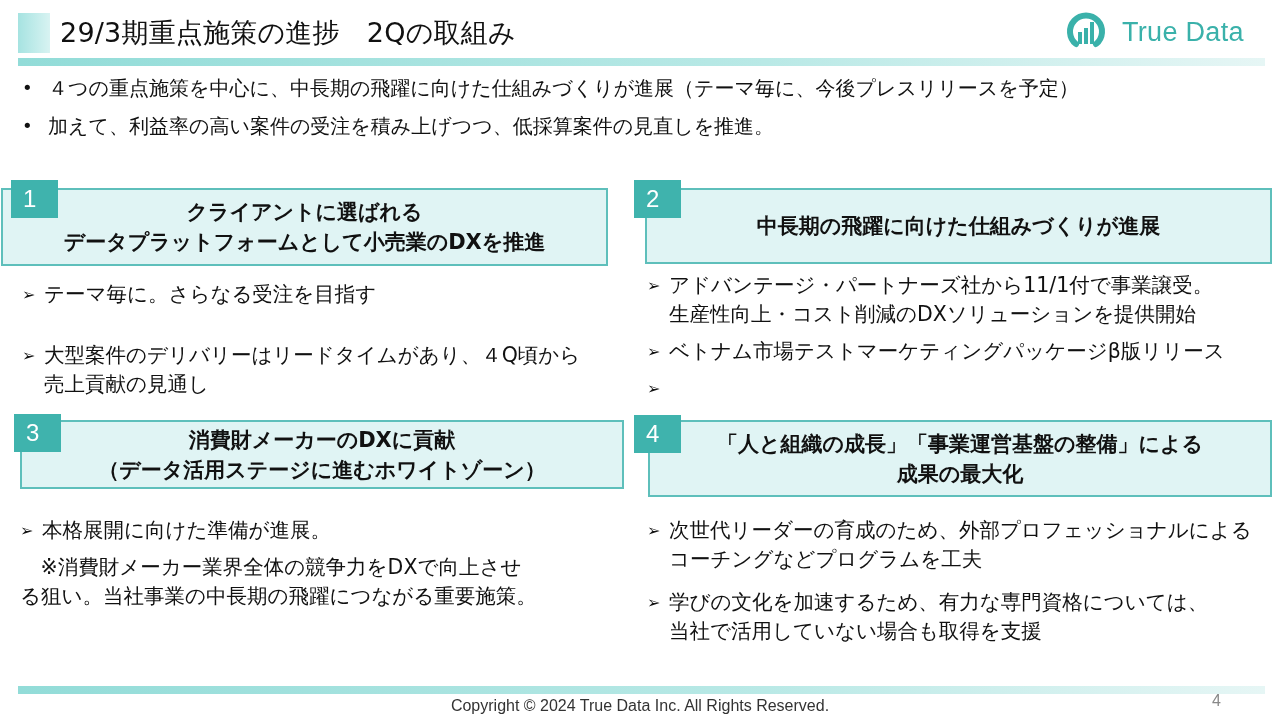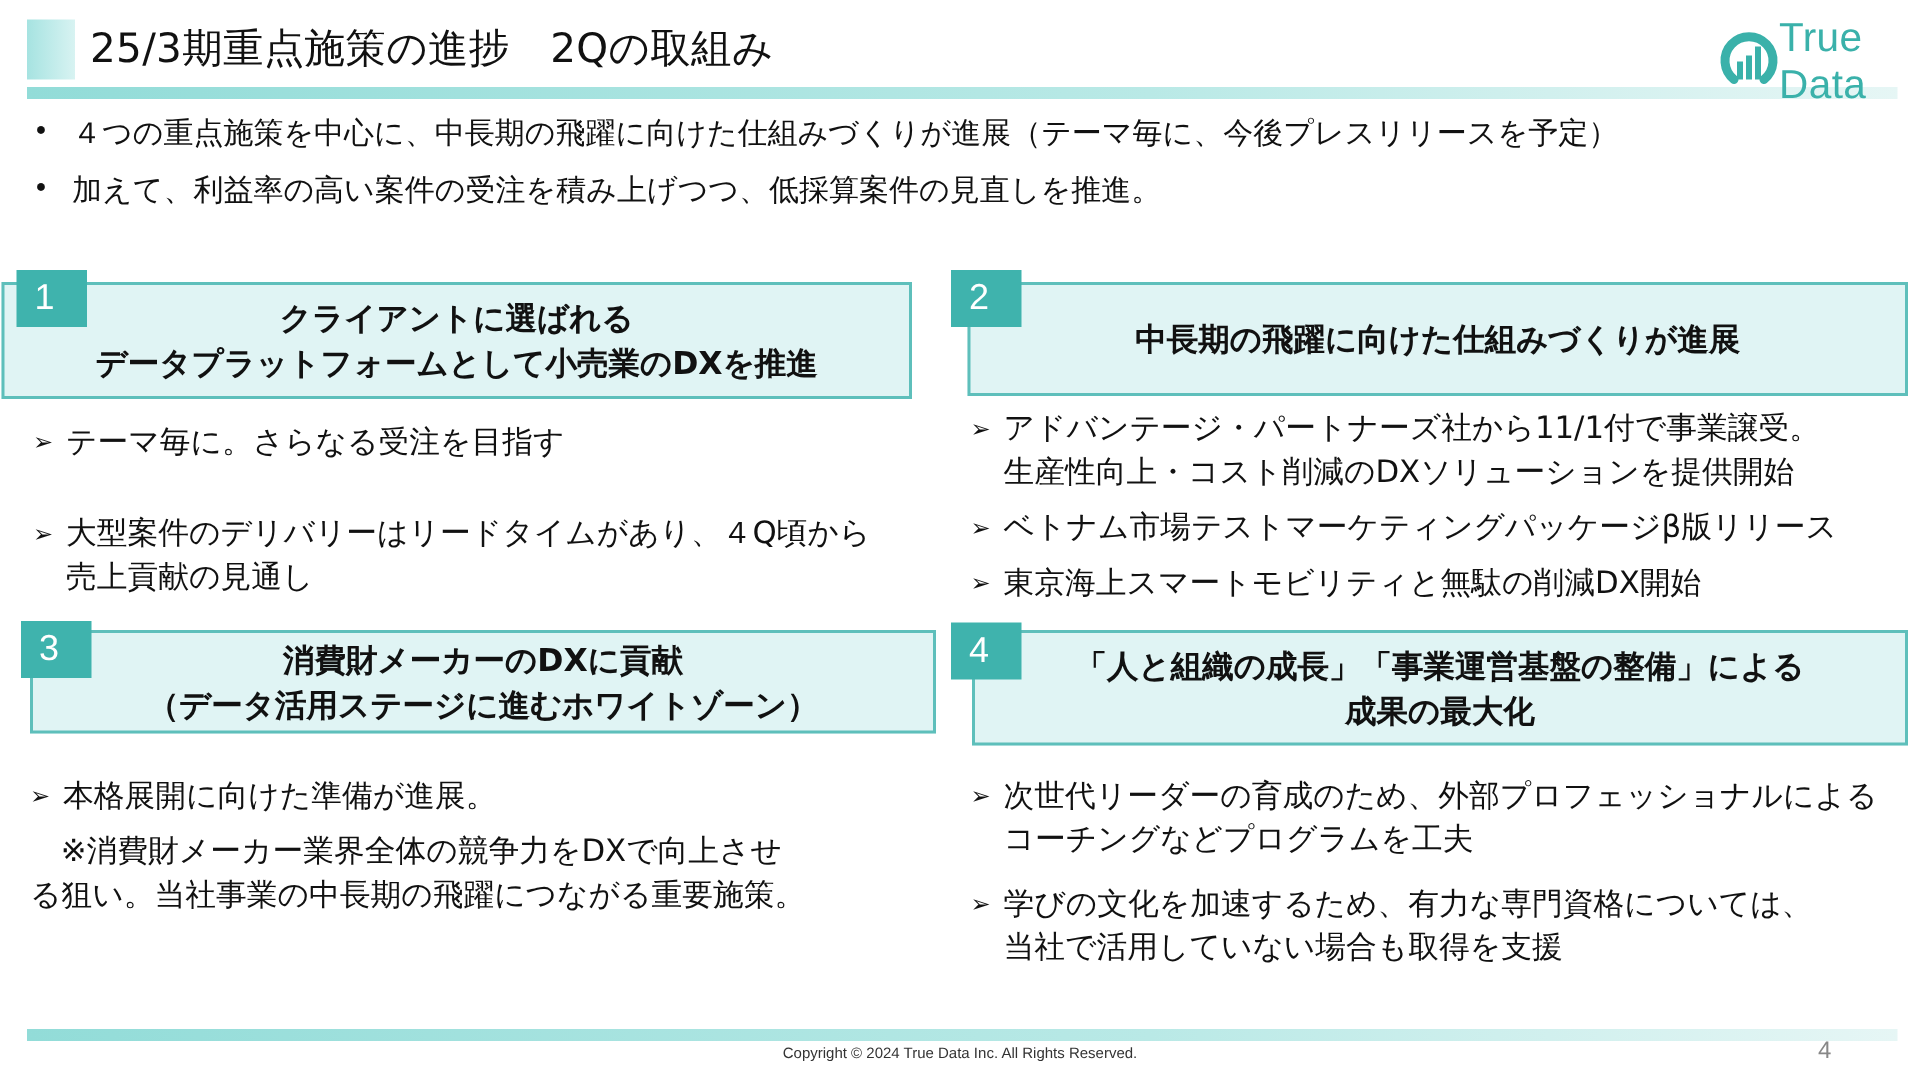--- a/index.html
+++ b/index.html
@@ -11,21 +11,21 @@
     background: linear-gradient(90deg, #a6e3e1 0%, #d8f3f2 100%);
   }
   .title {
     position: absolute; left: 60px; top: 16px; font-size: 27px; line-height: 34px;
     color: #111; white-space: nowrap; letter-spacing: 0.2px;
   }
   .title-rule {
     position: absolute; left: 18px; top: 58px; width: 1247px; height: 8px;
     background: linear-gradient(90deg, #92dcd8 0%, #b9e9e6 60%, #e6f6f5 100%);
   }
-  .logo { position: absolute; left: 1146px; top: 10px; display: flex; align-items: center; gap: 0; }
+  .logo { position: absolute; left: 1066px; top: 10px; display: flex; align-items: center; gap: 16px; }
   .logo-text { font-family: "Liberation Sans", sans-serif; font-size: 27px; color: #3ab1aa; letter-spacing: 0.3px; }
 
   .bullets { position: absolute; left: 22px; top: 74px; width: 1240px; }
   .bullet { display: flex; align-items: flex-start; font-size: 20px; line-height: 28px; height: 38px; white-space: nowrap; }
   .bullet .dot { width: 26px; font-size: 18px; }
 
   .card-head {
     position: absolute; background: #e0f4f4; border: 2px solid #5ebfbb;
     display: flex; align-items: center; justify-content: center; text-align: center;
     font-weight: bold; font-size: 21px; line-height: 30px; color: #111;
@@ -39,32 +39,32 @@
   .item .arrow { width: 22px; flex: 0 0 22px; font-size: 16px; line-height: 29px; }
   .item-text { white-space: pre-line; }
   .note { white-space: pre-line; }
 
   .footer-rule {
     position: absolute; left: 18px; top: 686px; width: 1247px; height: 8px;
     background: linear-gradient(90deg, #92dcd8 0%, #b9e9e6 60%, #e6f6f5 100%);
   }
   .copyright {
     position: absolute; left: 0; width: 1280px; top: 697px; text-align: center;
-    font-family: "Liberation Sans", sans-serif; font-size: 10px; color: #333;
+    font-family: "Liberation Sans", sans-serif; font-size: 16px; color: #333;
   }
   .page-num {
     position: absolute; left: 1212px; top: 692px; font-family: "Liberation Sans", sans-serif;
     font-size: 16px; color: #888;
   }
 </style>
 </head>
 <body>
 
 <div class="title-accent"></div>
-<div class="title">25/3期重点施策の進捗　2Qの取組み</div>
+<div class="title">29/3期重点施策の進捗　2Qの取組み</div>
 <div class="title-rule"></div>
 
 <div class="logo">
   <span>
     <svg width="40" height="40" viewBox="0 0 40 40">
       <path d="M10 34 A16 16 0 1 1 30 34" fill="none" stroke="#3ab1aa" stroke-width="6" stroke-linecap="round"></path>
       <rect x="12" y="22" width="4" height="12" fill="#3ab1aa"></rect>
       <rect x="18" y="18" width="4" height="16" fill="#3ab1aa"></rect>
       <rect x="24" y="12" width="4" height="22" fill="#3ab1aa"></rect>
     </svg>
@@ -109,21 +109,20 @@
     <span class="arrow">➢</span>
     <span class="item-text">アドバンテージ・パートナーズ社から11/1付で事業譲受。
 生産性向上・コスト削減のDXソリューションを提供開始</span>
   </div>
   <div class="item" style="margin-bottom:8px;">
     <span class="arrow">➢</span>
     <span class="item-text">ベトナム市場テストマーケティングパッケージβ版リリース</span>
   </div>
   <div class="item">
     <span class="arrow">➢</span>
-    <span class="item-text">東京海上スマートモビリティと無駄の削減DX開始</span>
   </div>
 </div>
 
 <div class="card-head" style="left:20px; top:420px; width:604px; height:69px;">
   <span class="item-text">消費財メーカーのDXに貢献
 （データ活用ステージに進むホワイトゾーン）</span>
 </div>
 <div class="badge" style="left:14px; top:414px;">3</div>
 <div class="items" style="left:20px; top:516px; width:610px;">
   <div class="item" style="margin-bottom:8px;">

